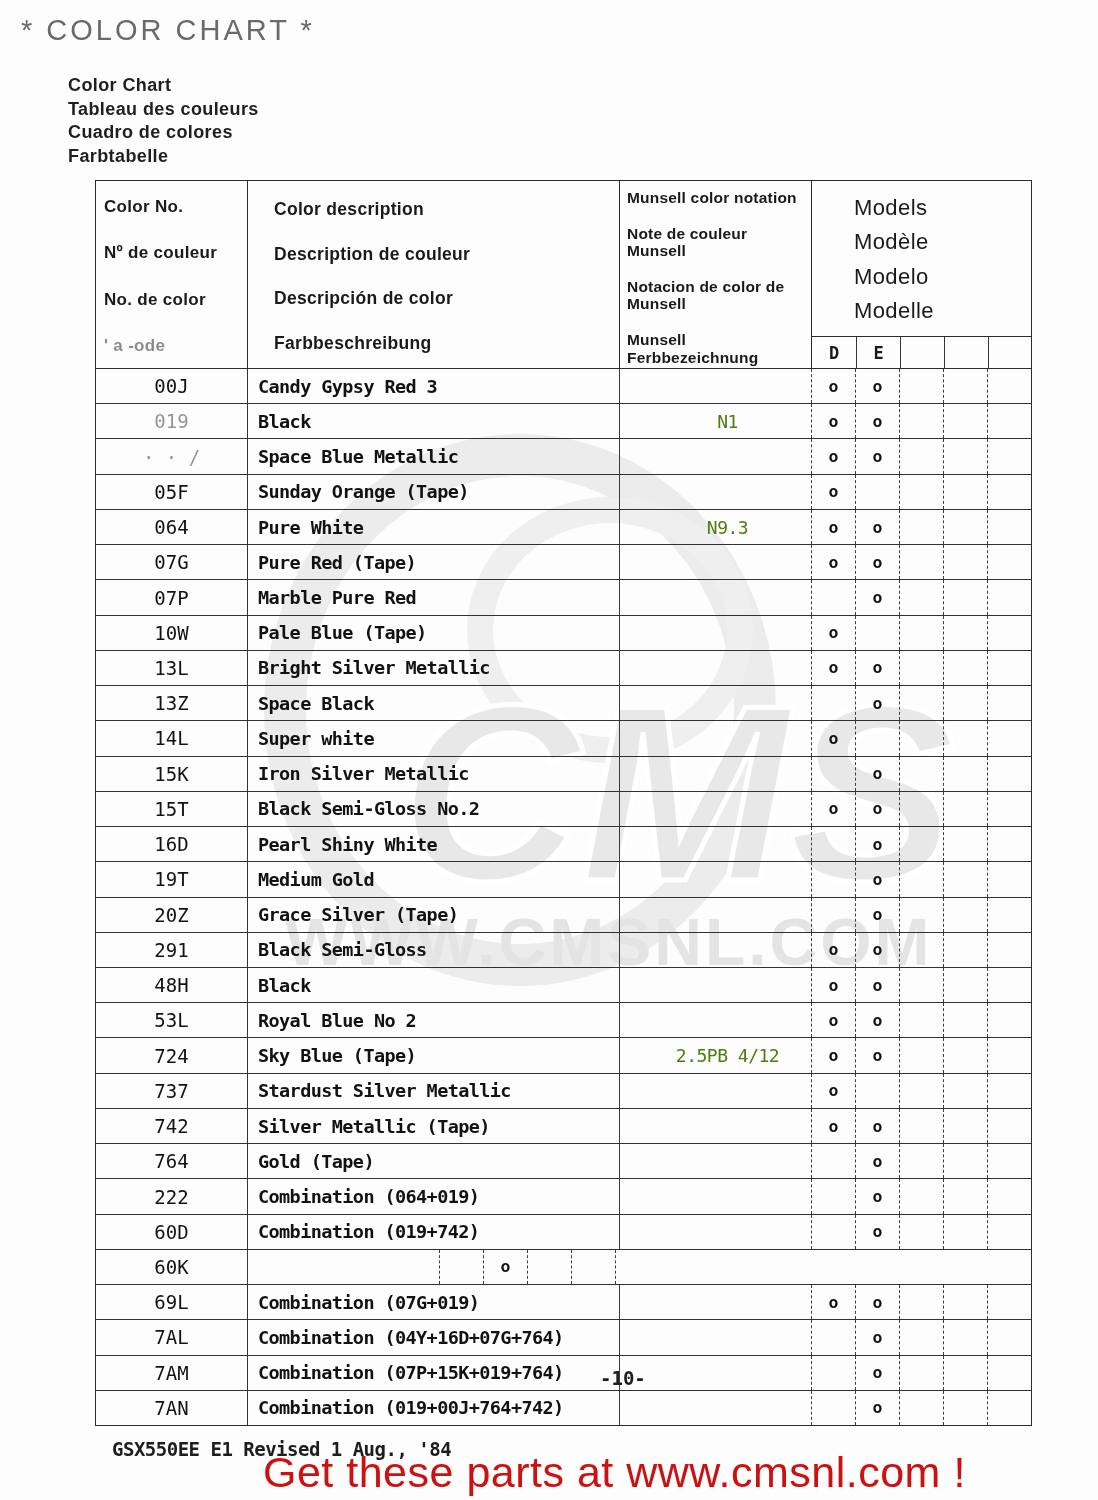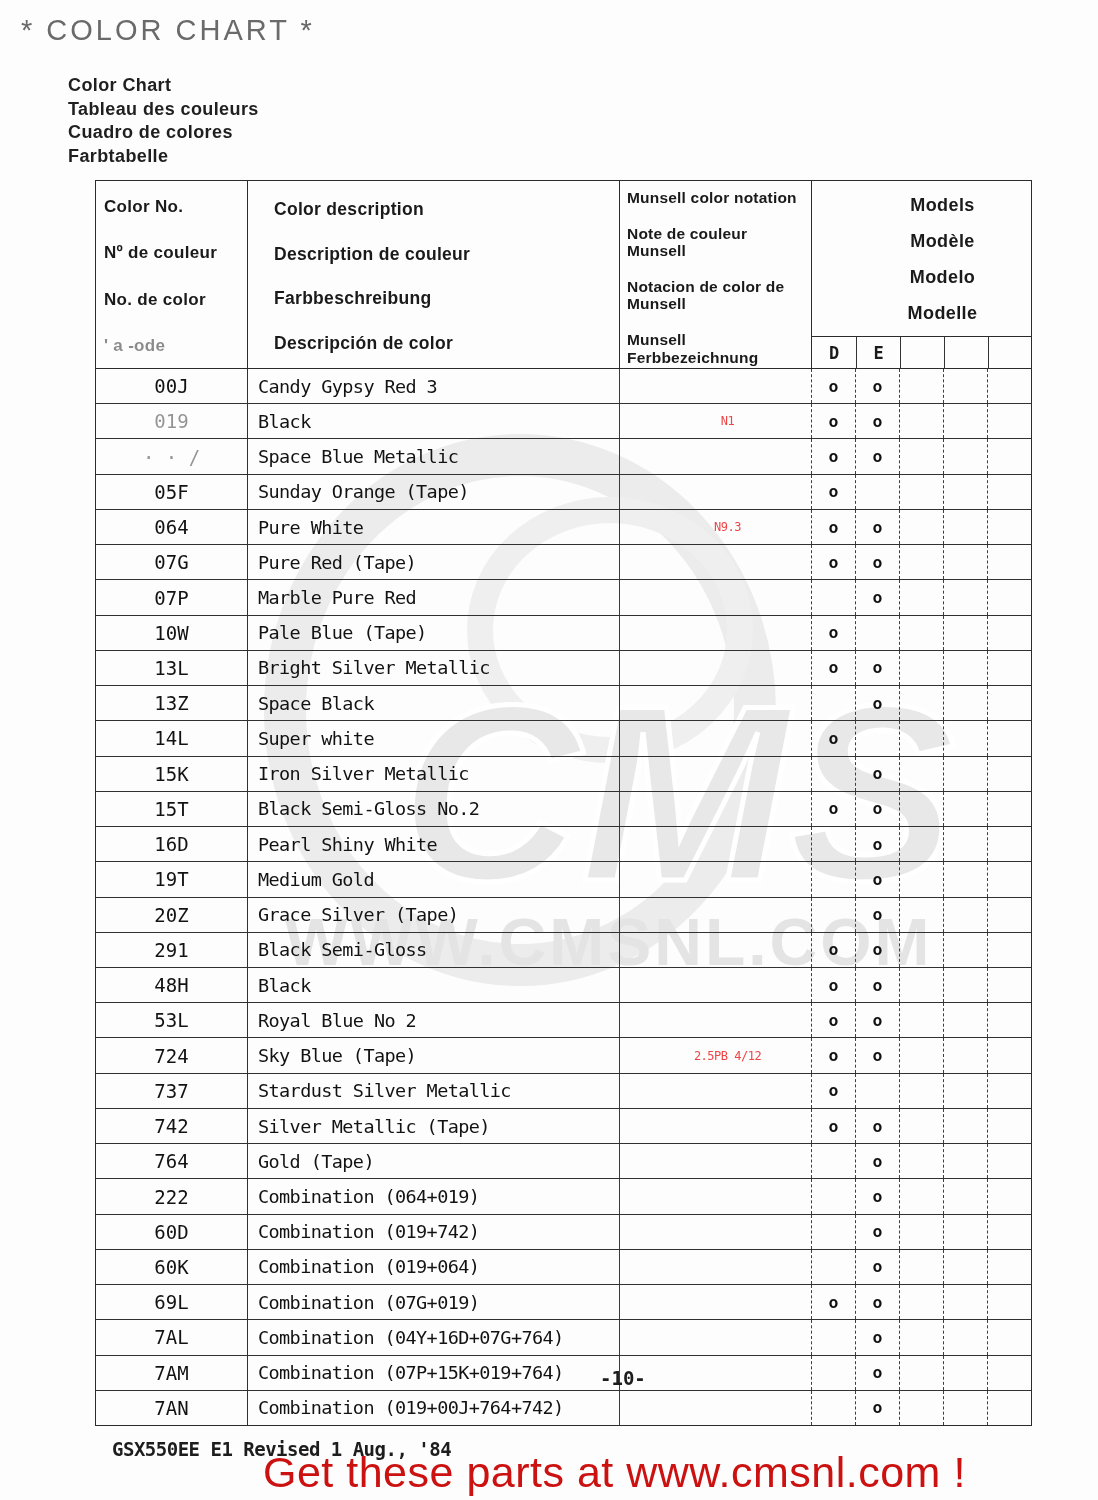--- a/index.html
+++ b/index.html
@@ -27,35 +27,35 @@
   .thead{display:flex;height:188px;border-bottom:1.5px solid #2b2b2b;flex:none;}
   .h-col1{width:151px;flex:none;padding:16px 4px 12px 8px;display:flex;flex-direction:column;justify-content:space-between;
     font-size:17px;font-weight:600;letter-spacing:.3px;}
   .h-col1 .hline:last-child{opacity:.5;}
   .h-col2{width:372px;flex:none;border-left:1.5px solid #2b2b2b;padding:18px 4px 14px 26px;display:flex;flex-direction:column;justify-content:space-between;
     font-size:17.5px;font-weight:600;letter-spacing:.3px;}
   .h-col3{width:192px;flex:none;border-left:1.5px solid #2b2b2b;padding:8px 2px 2px 7px;display:flex;flex-direction:column;justify-content:space-between;
     font-size:15.5px;font-weight:600;line-height:1.12;letter-spacing:.2px;}
   .h-col4{width:220px;flex:none;border-left:1.5px solid #2b2b2b;display:flex;flex-direction:column;}
   .models-box{height:155px;flex:none;padding:14px 0 12px 42px;display:flex;flex-direction:column;justify-content:space-between;
-    font-size:18px;font-weight:700;letter-spacing:.4px;align-items:center;}
+    font-size:22px;font-weight:400;letter-spacing:.4px;}
   .de-row{height:33px;flex:none;display:flex;border-top:1.5px solid #2b2b2b;}
   .de-cell{width:44px;flex:none;display:flex;align-items:center;justify-content:center;
     font-family:"DejaVu Sans Mono",monospace;font-size:17px;font-weight:600;}
   .de-cell + .de-cell{border-left:1.4px solid #343434;}
   .tbody{display:flex;flex-direction:column;flex:1;}
   .trow{display:flex;flex:1;border-top:1.3px solid #313131;}
   .trow:first-child{border-top:none;}
   .c-code{width:151px;flex:none;display:flex;align-items:center;justify-content:center;
     font-family:"DejaVu Sans Mono",monospace;font-size:19px;font-weight:500;color:#121212;}
   .c-code.faded{opacity:.45;}
   .c-desc{width:372px;flex:none;border-left:1.4px solid #313131;display:flex;align-items:center;padding-left:10px;
-    font-family:"DejaVu Sans Mono",monospace;font-size:18.5px;font-weight:400;color:#121212;white-space:nowrap;letter-spacing:-.6px;}
+    font-family:"DejaVu Sans Mono",monospace;font-size:18.5px;font-weight:700;color:#121212;white-space:nowrap;letter-spacing:-.6px;}
   .c-mun{width:192px;flex:none;border-left:1.4px solid #3a3a3a;display:flex;align-items:center;justify-content:center;
-    font-family:"DejaVu Sans Mono",monospace;font-size:12px;font-weight:500;color:#ef4444;letter-spacing:-.5px;padding-left:24px;}
+    font-family:"DejaVu Sans Mono",monospace;font-size:18px;font-weight:500;color:#4d7c0f;letter-spacing:-.5px;padding-left:24px;}
   .c-m{width:44px;flex:none;border-left:1.4px dashed #3e3e3e;display:flex;align-items:center;justify-content:center;
     font-family:"DejaVu Sans Mono",monospace;font-size:16.5px;font-weight:600;color:#121212;}
   
   .footer-ref{position:absolute;left:112px;top:1438px;font-family:"DejaVu Sans Mono",monospace;
     font-size:19px;font-weight:600;color:#1d1d1d;letter-spacing:-.5px;z-index:2;}
   .footer-page{position:absolute;left:600px;top:1367px;font-family:"DejaVu Sans Mono",monospace;
     font-size:19px;font-weight:600;color:#1d1d1d;z-index:2;}
   .promo{position:absolute;left:263px;top:1448px;font-size:43px;color:#cc1111;letter-spacing:.5px;z-index:2;white-space:nowrap;}
 </style>
 </head>
@@ -81,22 +81,22 @@
   <div class="thead">
     <div class="h-col1">
       <div class="hline">Color No.</div>
       <div class="hline">Nº de couleur</div>
       <div class="hline">No. de color</div>
       <div class="hline">' a  -ode</div>
     </div>
     <div class="h-col2">
       <div class="hline">Color description</div>
       <div class="hline">Description de couleur</div>
+      <div class="hline">Descripción de color</div>
       <div class="hline">Farbbeschreibung</div>
-      <div class="hline">Descripción de color</div>
     </div>
     <div class="h-col3">
       <div class="hline">Munsell color notation</div>
       <div class="hline">Note de couleur Munsell</div>
       <div class="hline">Notacion de color de Munsell</div>
       <div class="hline">Munsell Ferbbezeichnung</div>
     </div>
     <div class="h-col4">
       <div class="models-box">
         <div>Models</div>
@@ -359,21 +359,20 @@
         <div class="c-desc">Combination (019+742)</div>
         <div class="c-mun"></div>
         <div class="c-m"></div>
         <div class="c-m">o</div>
         <div class="c-m"></div>
         <div class="c-m"></div>
         <div class="c-m"></div>
       </div>
       <div class="trow">
         <div class="c-code">60K</div>
-        <div class="c-desc">Combination (019+064)</div>
         <div class="c-mun"></div>
         <div class="c-m"></div>
         <div class="c-m">o</div>
         <div class="c-m"></div>
         <div class="c-m"></div>
         <div class="c-m"></div>
       </div>
       <div class="trow">
         <div class="c-code">69L</div>
         <div class="c-desc">Combination (07G+019)</div>

